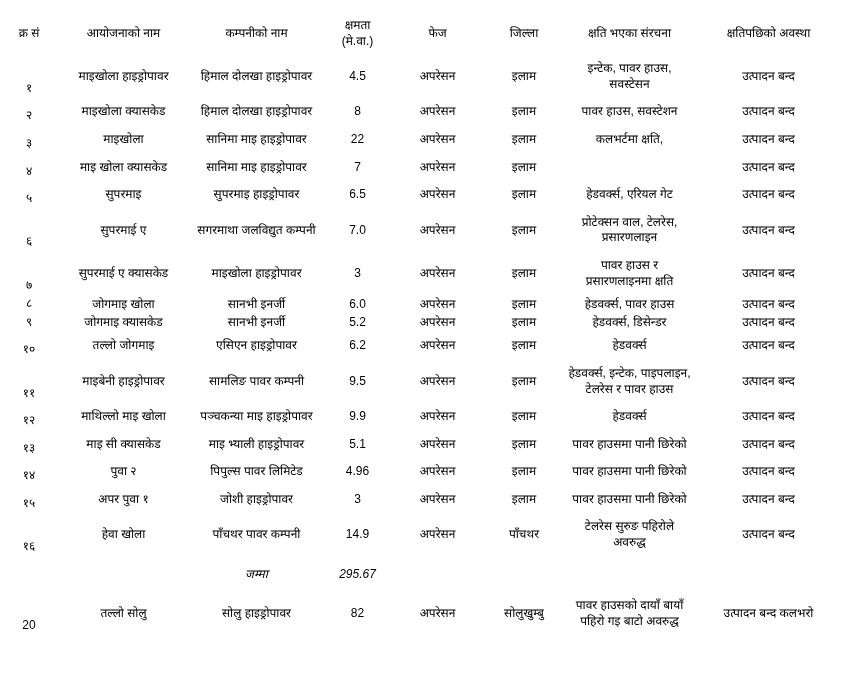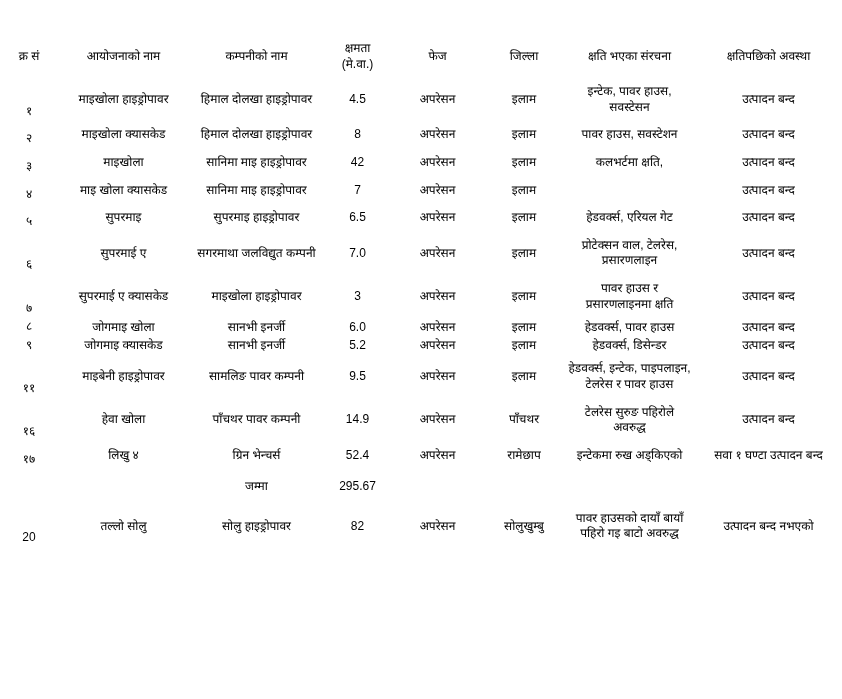--- a/index.html
+++ b/index.html
@@ -10,21 +10,20 @@
     box-sizing: border-box;
     padding-top: 12px;
     background: #ffffff;
     font-family: "Liberation Sans", sans-serif;
     color: #000000;
   }
   table.report {
     width: 842px;
     border-collapse: collapse;
     table-layout: fixed;
-    margin-top: 23px;
   }
   table.report th, table.report td {
     border: none;
     text-align: center;
     vertical-align: middle;
     font-size: 12px;
     line-height: 1.3;
     font-weight: normal;
     padding: 6px 4px;
     word-wrap: break-word;
@@ -41,21 +40,21 @@
 
   
   table.report td.cell-sn { vertical-align: bottom; padding-bottom: 2px; }
 
   
   table.report td.cell-capacity { font-size: 12px; }
 
   
   tbody tr.compact td { padding-top: 1px; padding-bottom: 1px; }
   
-  tbody tr.roomy td { padding-top: 10px; padding-bottom: 10px; }
+  tbody tr.roomy td { padding-top: 10px; padding-bottom: 10px; font-style: italic; }
 
   thead th { padding-top: 4px; padding-bottom: 8px; }
 </style>
 </head>
 <body>
 
 <div class="page">
   <table class="report">
     <colgroup>
       <col class="c-sn">
@@ -97,21 +96,21 @@
           <td class="cell-capacity">8</td>
           <td class="cell-phase">अपरेसन</td>
           <td class="cell-district">इलाम</td>
           <td class="cell-damage">पावर हाउस, सवस्टेशन</td>
           <td class="cell-status">उत्पादन बन्द</td>
         </tr>
         <tr>
           <td class="cell-sn">३</td>
           <td class="cell-project">माइखोला</td>
           <td class="cell-company">सानिमा माइ हाइड्रोपावर</td>
-          <td class="cell-capacity">42</td>
+          <td class="cell-capacity">22</td>
           <td class="cell-phase">अपरेसन</td>
           <td class="cell-district">इलाम</td>
           <td class="cell-damage">कलभर्टमा क्षति,</td>
           <td class="cell-status">उत्पादन बन्द</td>
         </tr>
         <tr>
           <td class="cell-sn">४</td>
           <td class="cell-project">माइ खोला क्यासकेड</td>
           <td class="cell-company">सानिमा माइ हाइड्रोपावर</td>
           <td class="cell-capacity">7</td>
@@ -164,64 +163,104 @@
           <td class="cell-sn">९</td>
           <td class="cell-project">जोगमाइ क्यासकेड</td>
           <td class="cell-company">सानभी इनर्जी</td>
           <td class="cell-capacity">5.2</td>
           <td class="cell-phase">अपरेसन</td>
           <td class="cell-district">इलाम</td>
           <td class="cell-damage">हेडवर्क्स, डिसेन्डर</td>
           <td class="cell-status">उत्पादन बन्द</td>
         </tr>
         <tr>
+          <td class="cell-sn">१०</td>
+          <td class="cell-project">तल्लो जोगमाइ</td>
+          <td class="cell-company">एसिएन हाइड्रोपावर</td>
+          <td class="cell-capacity">6.2</td>
+          <td class="cell-phase">अपरेसन</td>
+          <td class="cell-district">इलाम</td>
+          <td class="cell-damage">हेडवर्क्स</td>
+          <td class="cell-status">उत्पादन बन्द</td>
+        </tr>
+        <tr>
           <td class="cell-sn">११</td>
           <td class="cell-project">माइबेनी हाइड्रोपावर</td>
           <td class="cell-company">सामलिङ पावर कम्पनी</td>
           <td class="cell-capacity">9.5</td>
           <td class="cell-phase">अपरेसन</td>
           <td class="cell-district">इलाम</td>
           <td class="cell-damage">हेडवर्क्स, इन्टेक, पाइपलाइन, टेलरेस र पावर हाउस</td>
           <td class="cell-status">उत्पादन बन्द</td>
         </tr>
         <tr>
+          <td class="cell-sn">१२</td>
+          <td class="cell-project">माथिल्लो माइ खोला</td>
+          <td class="cell-company">पञ्चकन्या माइ हाइड्रोपावर</td>
+          <td class="cell-capacity">9.9</td>
+          <td class="cell-phase">अपरेसन</td>
+          <td class="cell-district">इलाम</td>
+          <td class="cell-damage">हेडवर्क्स</td>
+          <td class="cell-status">उत्पादन बन्द</td>
+        </tr>
+        <tr>
+          <td class="cell-sn">१३</td>
+          <td class="cell-project">माइ सी क्यासकेड</td>
+          <td class="cell-company">माइ भ्याली हाइड्रोपावर</td>
+          <td class="cell-capacity">5.1</td>
+          <td class="cell-phase">अपरेसन</td>
+          <td class="cell-district">इलाम</td>
+          <td class="cell-damage">पावर हाउसमा पानी छिरेको</td>
+          <td class="cell-status">उत्पादन बन्द</td>
+        </tr>
+        <tr>
+          <td class="cell-sn">१४</td>
+          <td class="cell-project">पुवा २</td>
+          <td class="cell-company">पिपुल्स पावर लिमिटेड</td>
+          <td class="cell-capacity">4.96</td>
+          <td class="cell-phase">अपरेसन</td>
+          <td class="cell-district">इलाम</td>
+          <td class="cell-damage">पावर हाउसमा पानी छिरेको</td>
+          <td class="cell-status">उत्पादन बन्द</td>
+        </tr>
+        <tr>
+          <td class="cell-sn">१५</td>
+          <td class="cell-project">अपर पुवा १</td>
+          <td class="cell-company">जोशी हाइड्रोपावर</td>
+          <td class="cell-capacity">3</td>
+          <td class="cell-phase">अपरेसन</td>
+          <td class="cell-district">इलाम</td>
+          <td class="cell-damage">पावर हाउसमा पानी छिरेको</td>
+          <td class="cell-status">उत्पादन बन्द</td>
+        </tr>
+        <tr>
           <td class="cell-sn">१६</td>
           <td class="cell-project">हेवा खोला</td>
           <td class="cell-company">पाँचथर पावर कम्पनी</td>
           <td class="cell-capacity">14.9</td>
           <td class="cell-phase">अपरेसन</td>
           <td class="cell-district">पाँचथर</td>
           <td class="cell-damage">टेलरेस सुरुङ पहिरोले अवरुद्ध</td>
           <td class="cell-status">उत्पादन बन्द</td>
-        </tr>
-        <tr>
-          <td class="cell-sn">१७</td>
-          <td class="cell-project">लिखु ४</td>
-          <td class="cell-company">ग्रिन भेन्चर्स</td>
-          <td class="cell-capacity">52.4</td>
-          <td class="cell-phase">अपरेसन</td>
-          <td class="cell-district">रामेछाप</td>
-          <td class="cell-damage">इन्टेकमा रुख अड्किएको</td>
-          <td class="cell-status">सवा १ घण्टा उत्पादन बन्द</td>
         </tr>
         <tr class="roomy">
           <td class="cell-sn"></td>
           <td class="cell-project"></td>
           <td class="cell-company">जम्मा</td>
           <td class="cell-capacity">295.67</td>
           <td class="cell-phase"></td>
           <td class="cell-district"></td>
           <td class="cell-damage"></td>
           <td class="cell-status"></td>
         </tr>
         <tr>
           <td class="cell-sn">20</td>
           <td class="cell-project">तल्लो सोलु</td>
           <td class="cell-company">सोलु हाइड्रोपावर</td>
           <td class="cell-capacity">82</td>
           <td class="cell-phase">अपरेसन</td>
           <td class="cell-district">सोलुखुम्बु</td>
           <td class="cell-damage">पावर हाउसको दायाँ बायाँ पहिरो गइ बाटो अवरुद्ध</td>
-          <td class="cell-status">उत्पादन बन्द नभएको</td>
+          <td class="cell-status">उत्पादन बन्द कलभरो</td>
         </tr>
       </tbody>
   </table>
 </div>
 
 </body></html>

